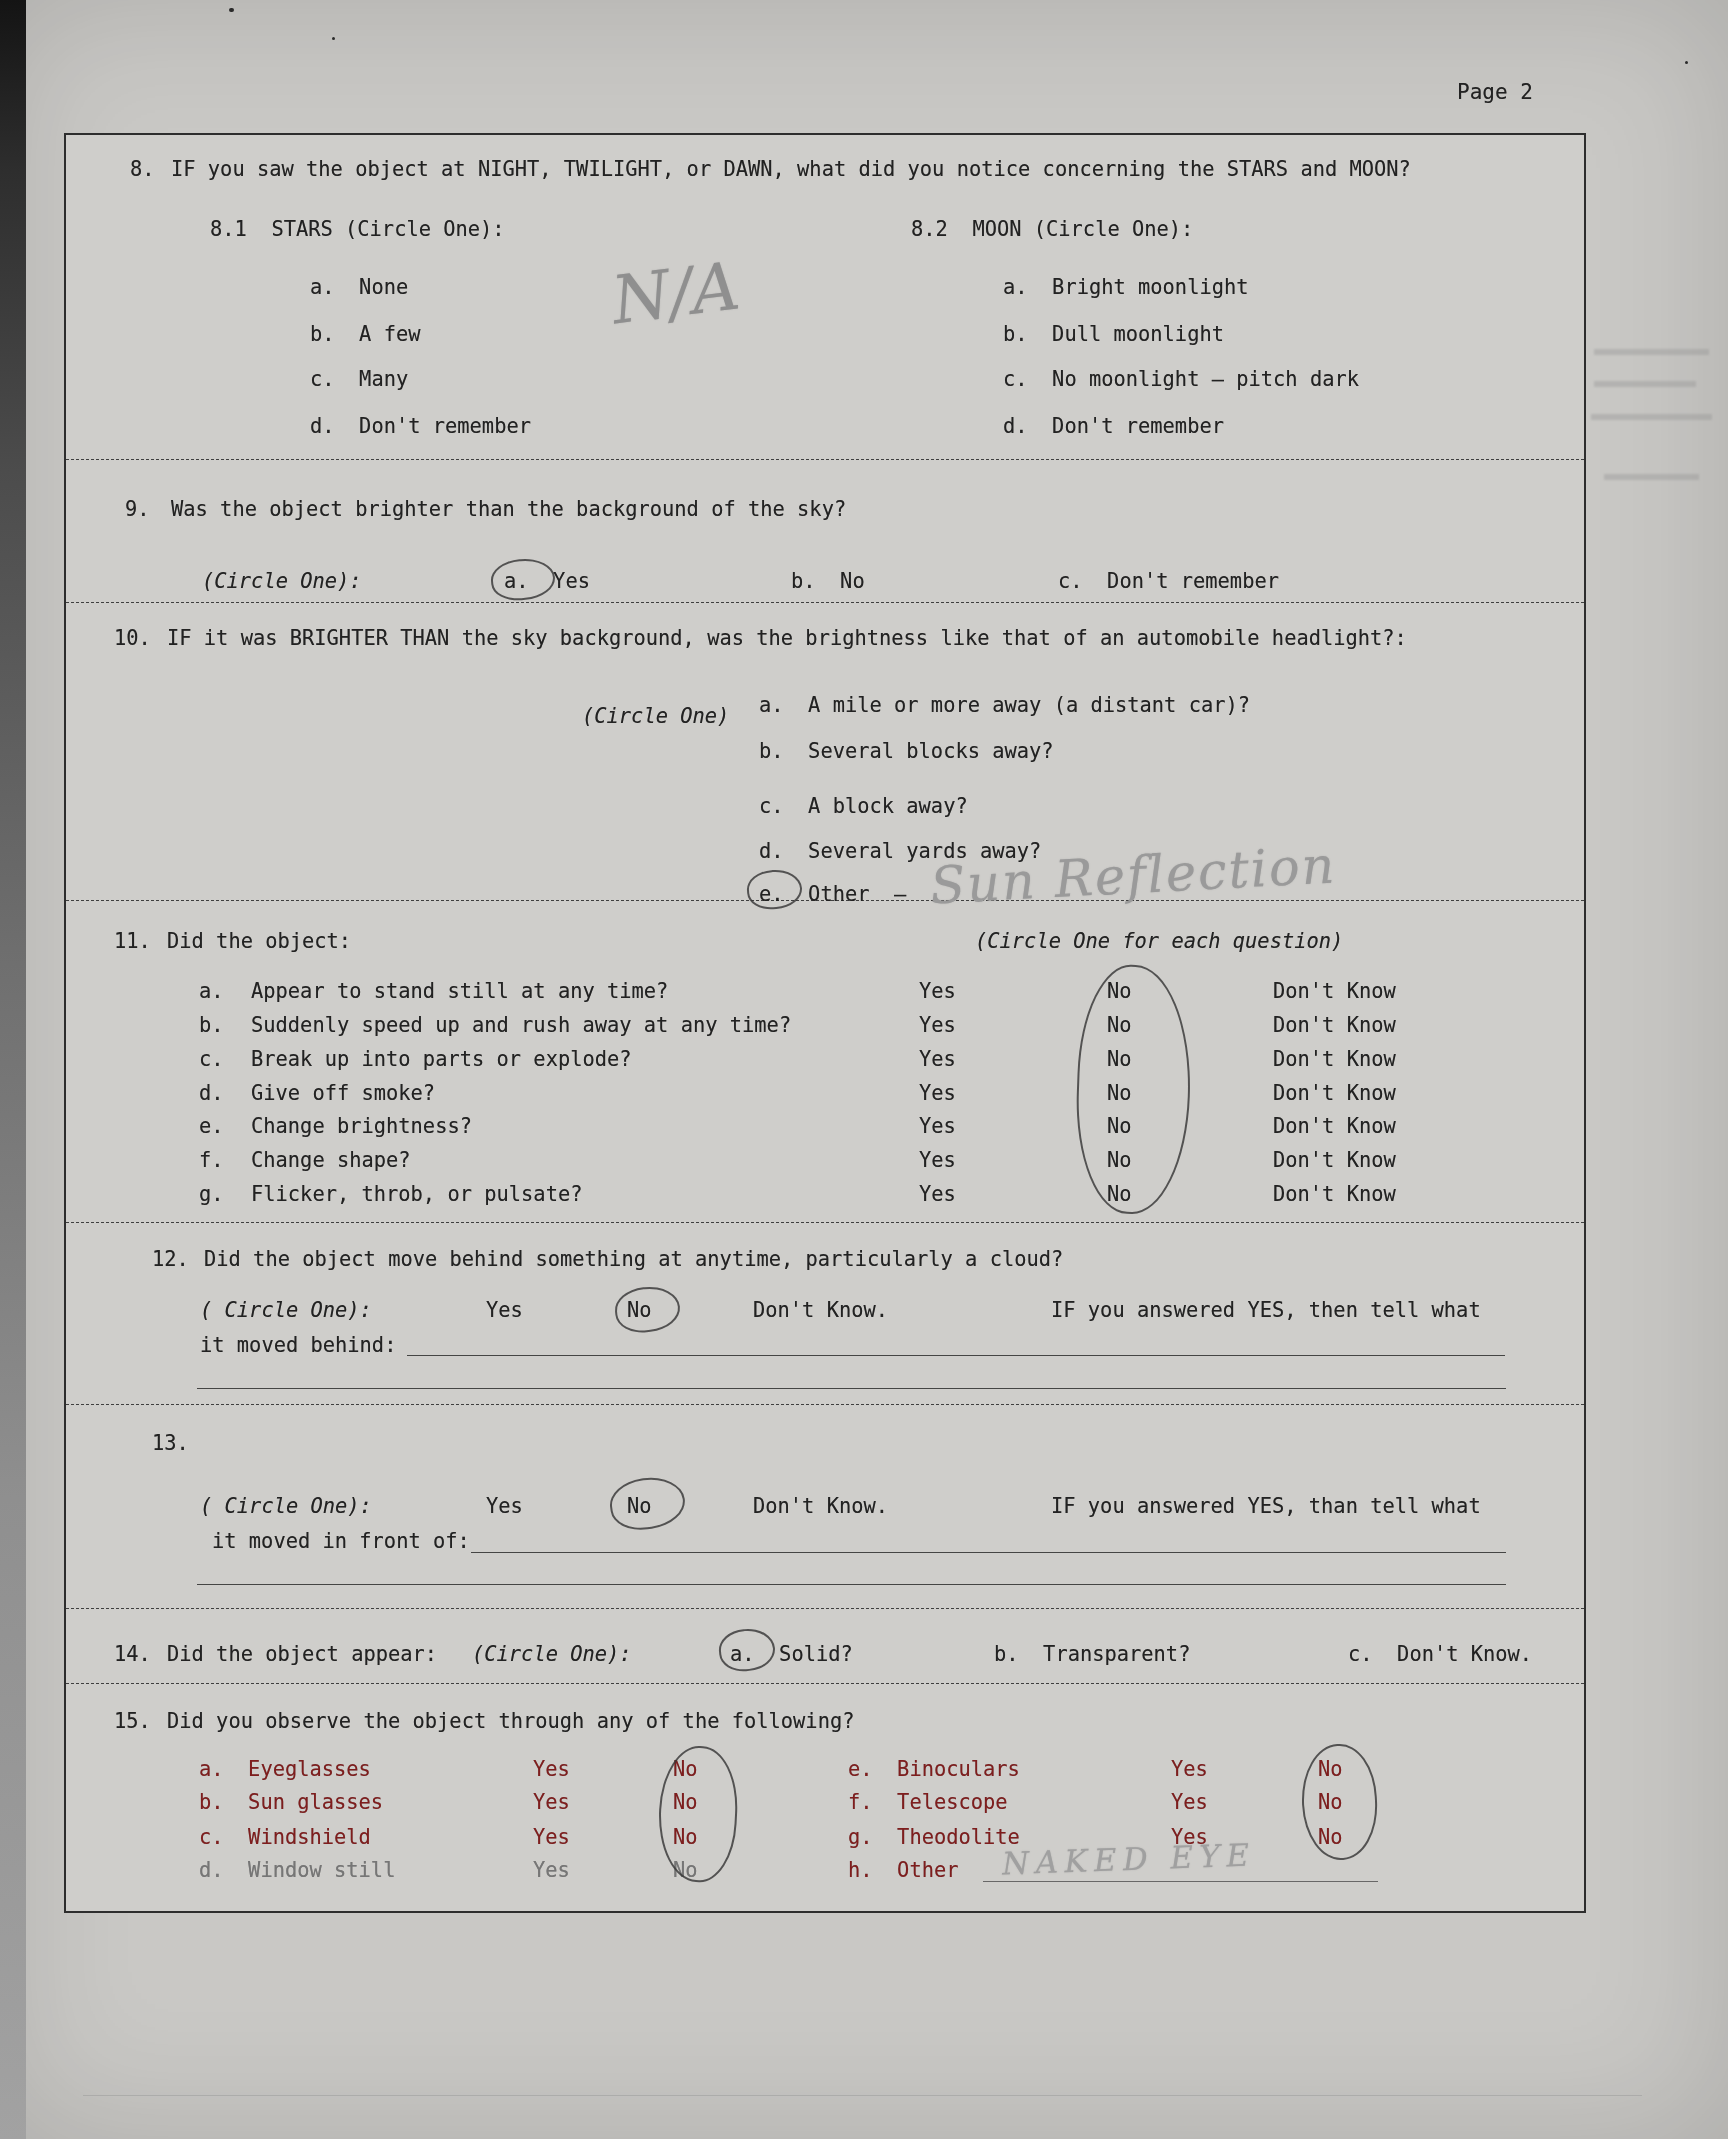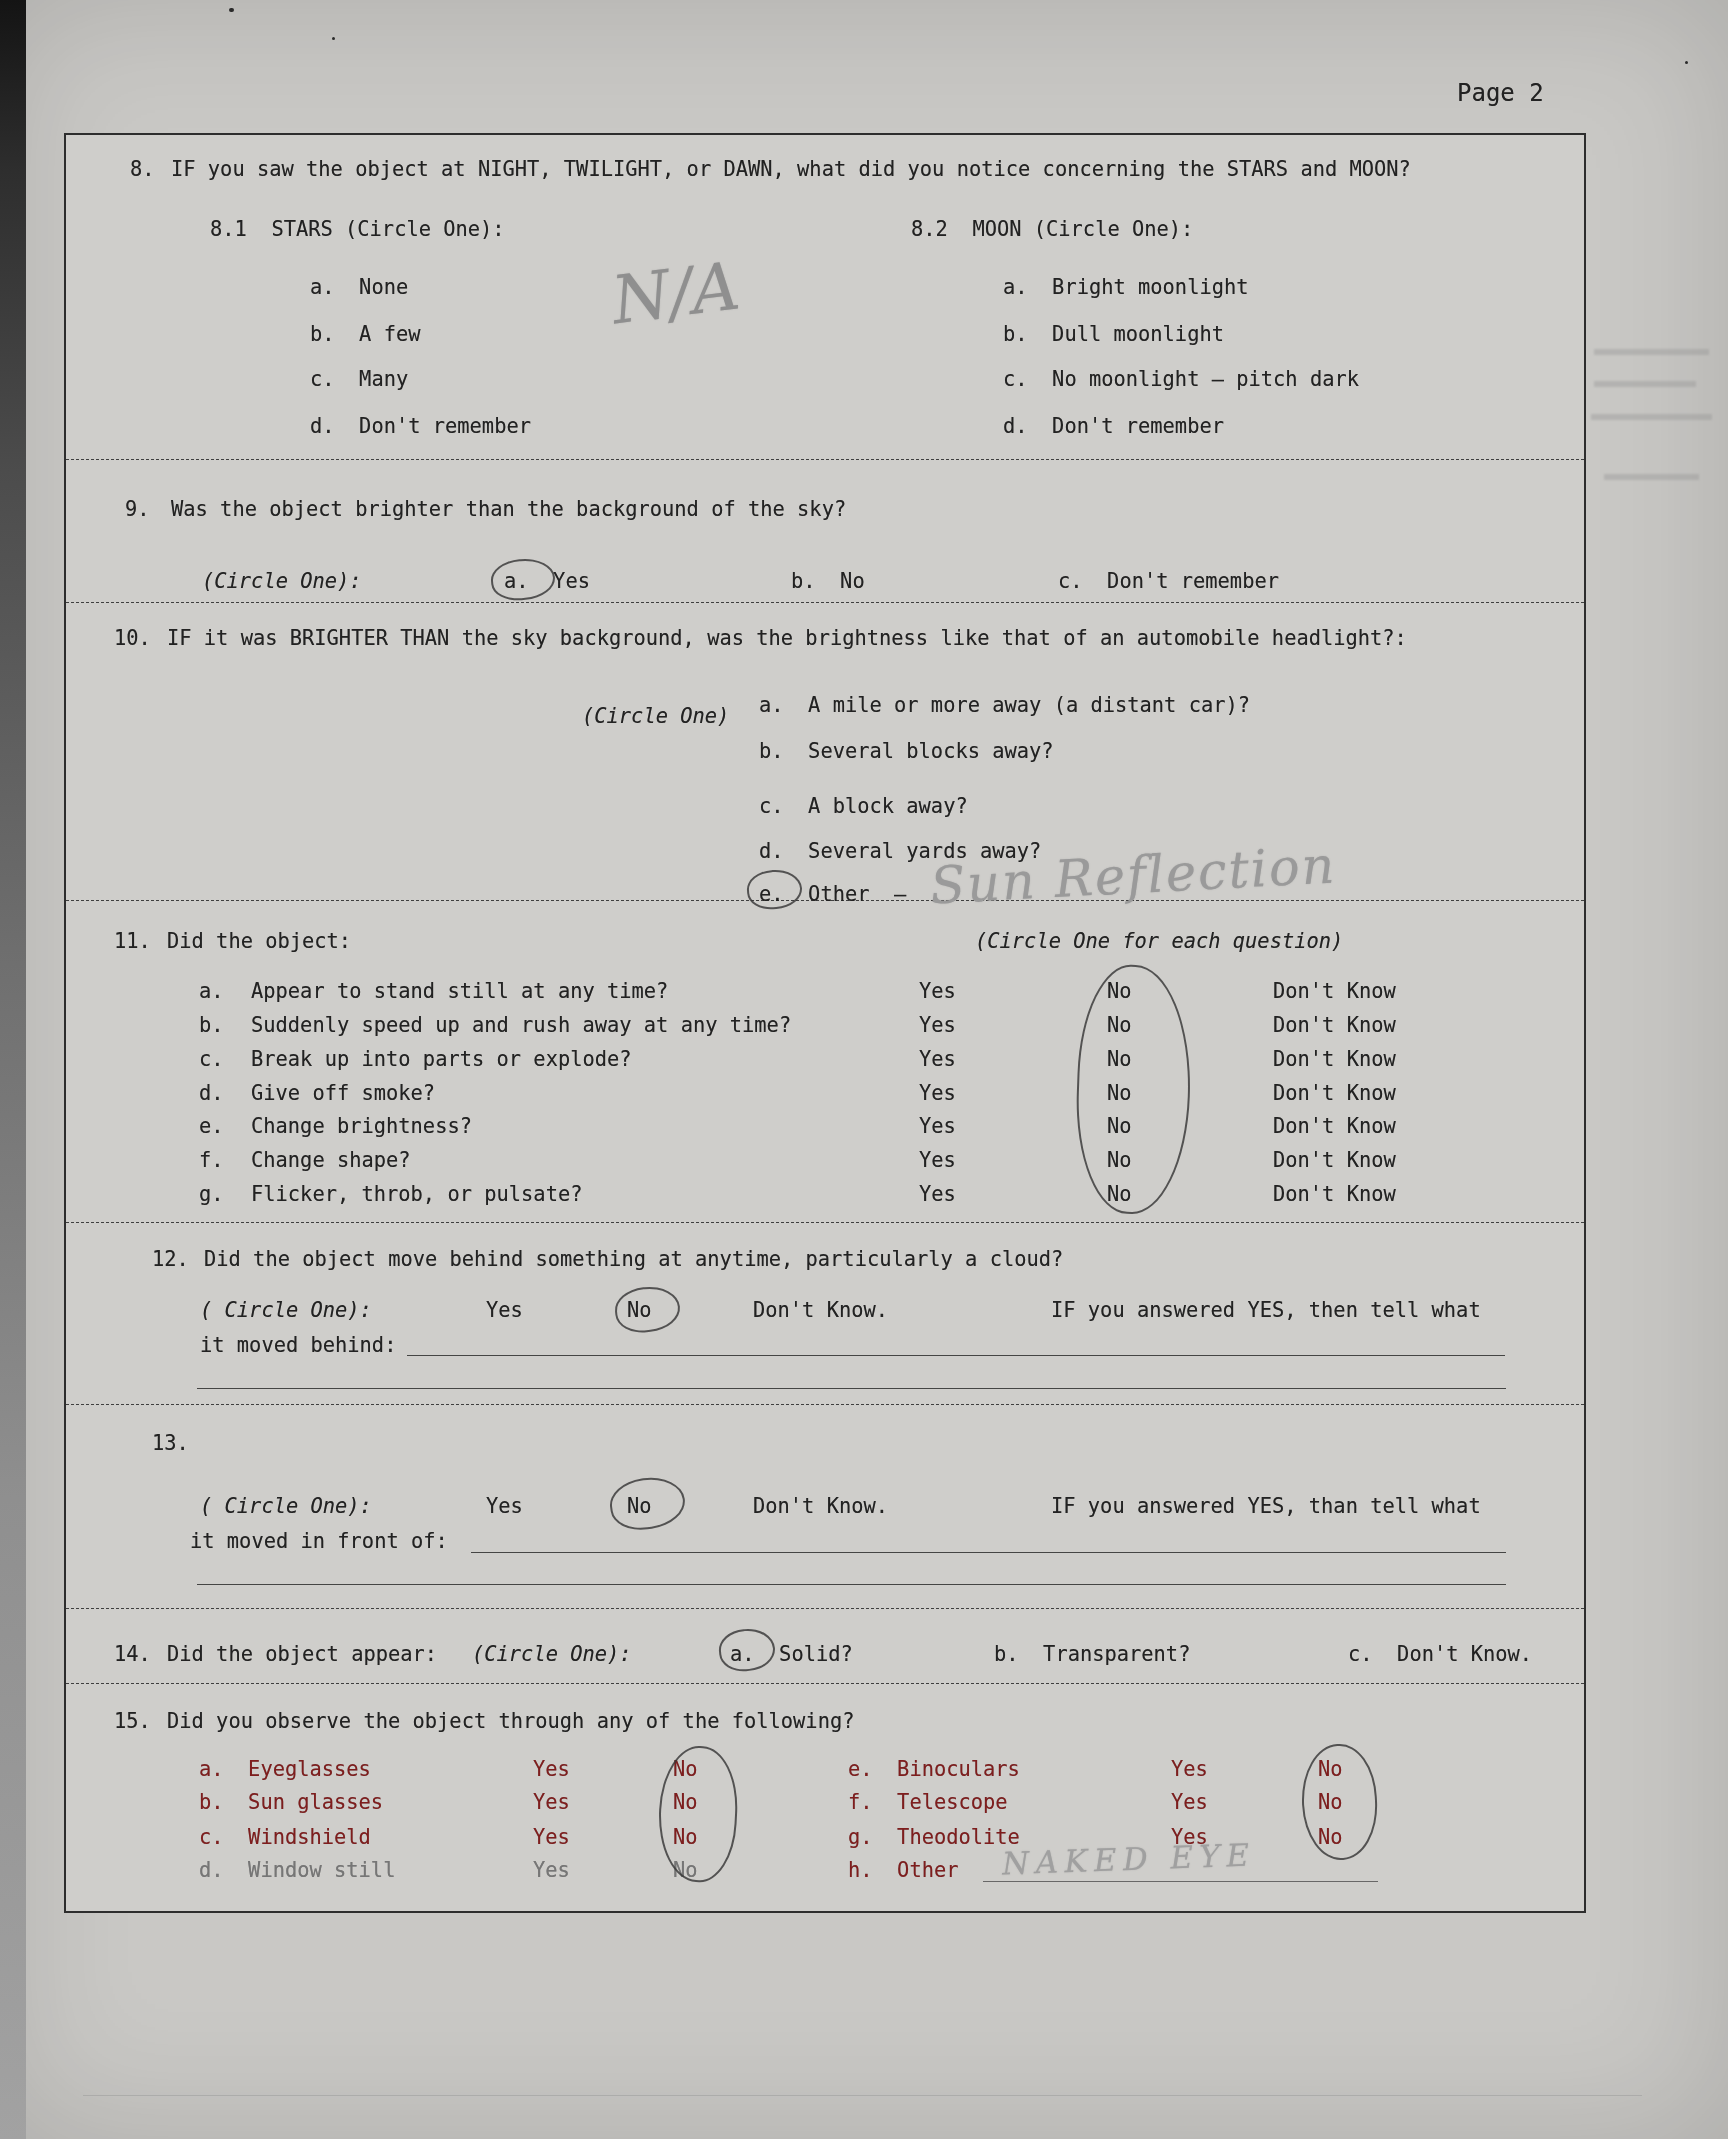--- a/index.html
+++ b/index.html
@@ -19,21 +19,21 @@
   .formbox {
     position:absolute; left:64px; top:133px; width:1522px; height:1780px;
     border:2.5px solid #2d2d2d;
     background:#cfcecb;
   }
   .divider { position:absolute; left:0; width:100%; border-top:1.9px dashed #3f3f3f; }
   .t {
     position:absolute; white-space:pre; font-size:20.4px; line-height:1.15;
     text-shadow:0 0 0.6px rgba(30,30,30,0.35);
   }
-  .sm { font-size:24px; }
+  .sm { font-size:21px; }
   .it { font-style:italic; }
   .fade { color:#7f1d1d; }
   .fade2 { color:#767676; }
   .hw {
     position:absolute; white-space:pre;
     font-family:"DejaVu Serif", serif; font-style:italic; color:#8f8f8f;
     text-shadow:0 0 1.3px rgba(120,120,120,0.4);
   }
   .circ {
     position:absolute; border:2.5px solid rgba(55,55,55,0.82);
@@ -172,21 +172,21 @@
 
   <div class="t" style="left:152px;top:1432px;">13.</div>
 
   <div class="t it" style="left:200px;top:1495px;">( Circle One):</div>
   <div class="t" style="left:486px;top:1495px;">Yes</div>
   <div class="t" style="left:627px;top:1495px;">No</div>
   <div class="t" style="left:753px;top:1495px;">Don't Know.</div>
   <div class="t" style="left:1051px;top:1495px;">IF you answered YES, than tell what</div>
   <div class="circ" style="left:610px;top:1478px;width:75px;height:51px;transform:rotate(-8deg);"></div>
 
-  <div class="t" style="left:190px;top:1530px;">it moved in front of:</div>
+  <div class="t" style="left:212px;top:1530px;">it moved in front of:</div>
   <div class="uline" style="left:471px;top:1552px;width:1035px;"></div>
   <div class="uline" style="left:197px;top:1584px;width:1309px;"></div>
 
   <div class="t" style="left:114px;top:1643px;">14.</div>
   <div class="t" style="left:167px;top:1643px;">Did the object appear:</div>
   <div class="t it" style="left:472px;top:1643px;">(Circle One):</div>
   <div class="t" style="left:730px;top:1643px;">a.  Solid?</div>
   <div class="t" style="left:994px;top:1643px;">b.  Transparent?</div>
   <div class="t" style="left:1348px;top:1643px;">c.  Don't Know.</div>
   <div class="circ" style="left:719px;top:1629px;width:56px;height:42px;transform:rotate(-5deg);"></div>

